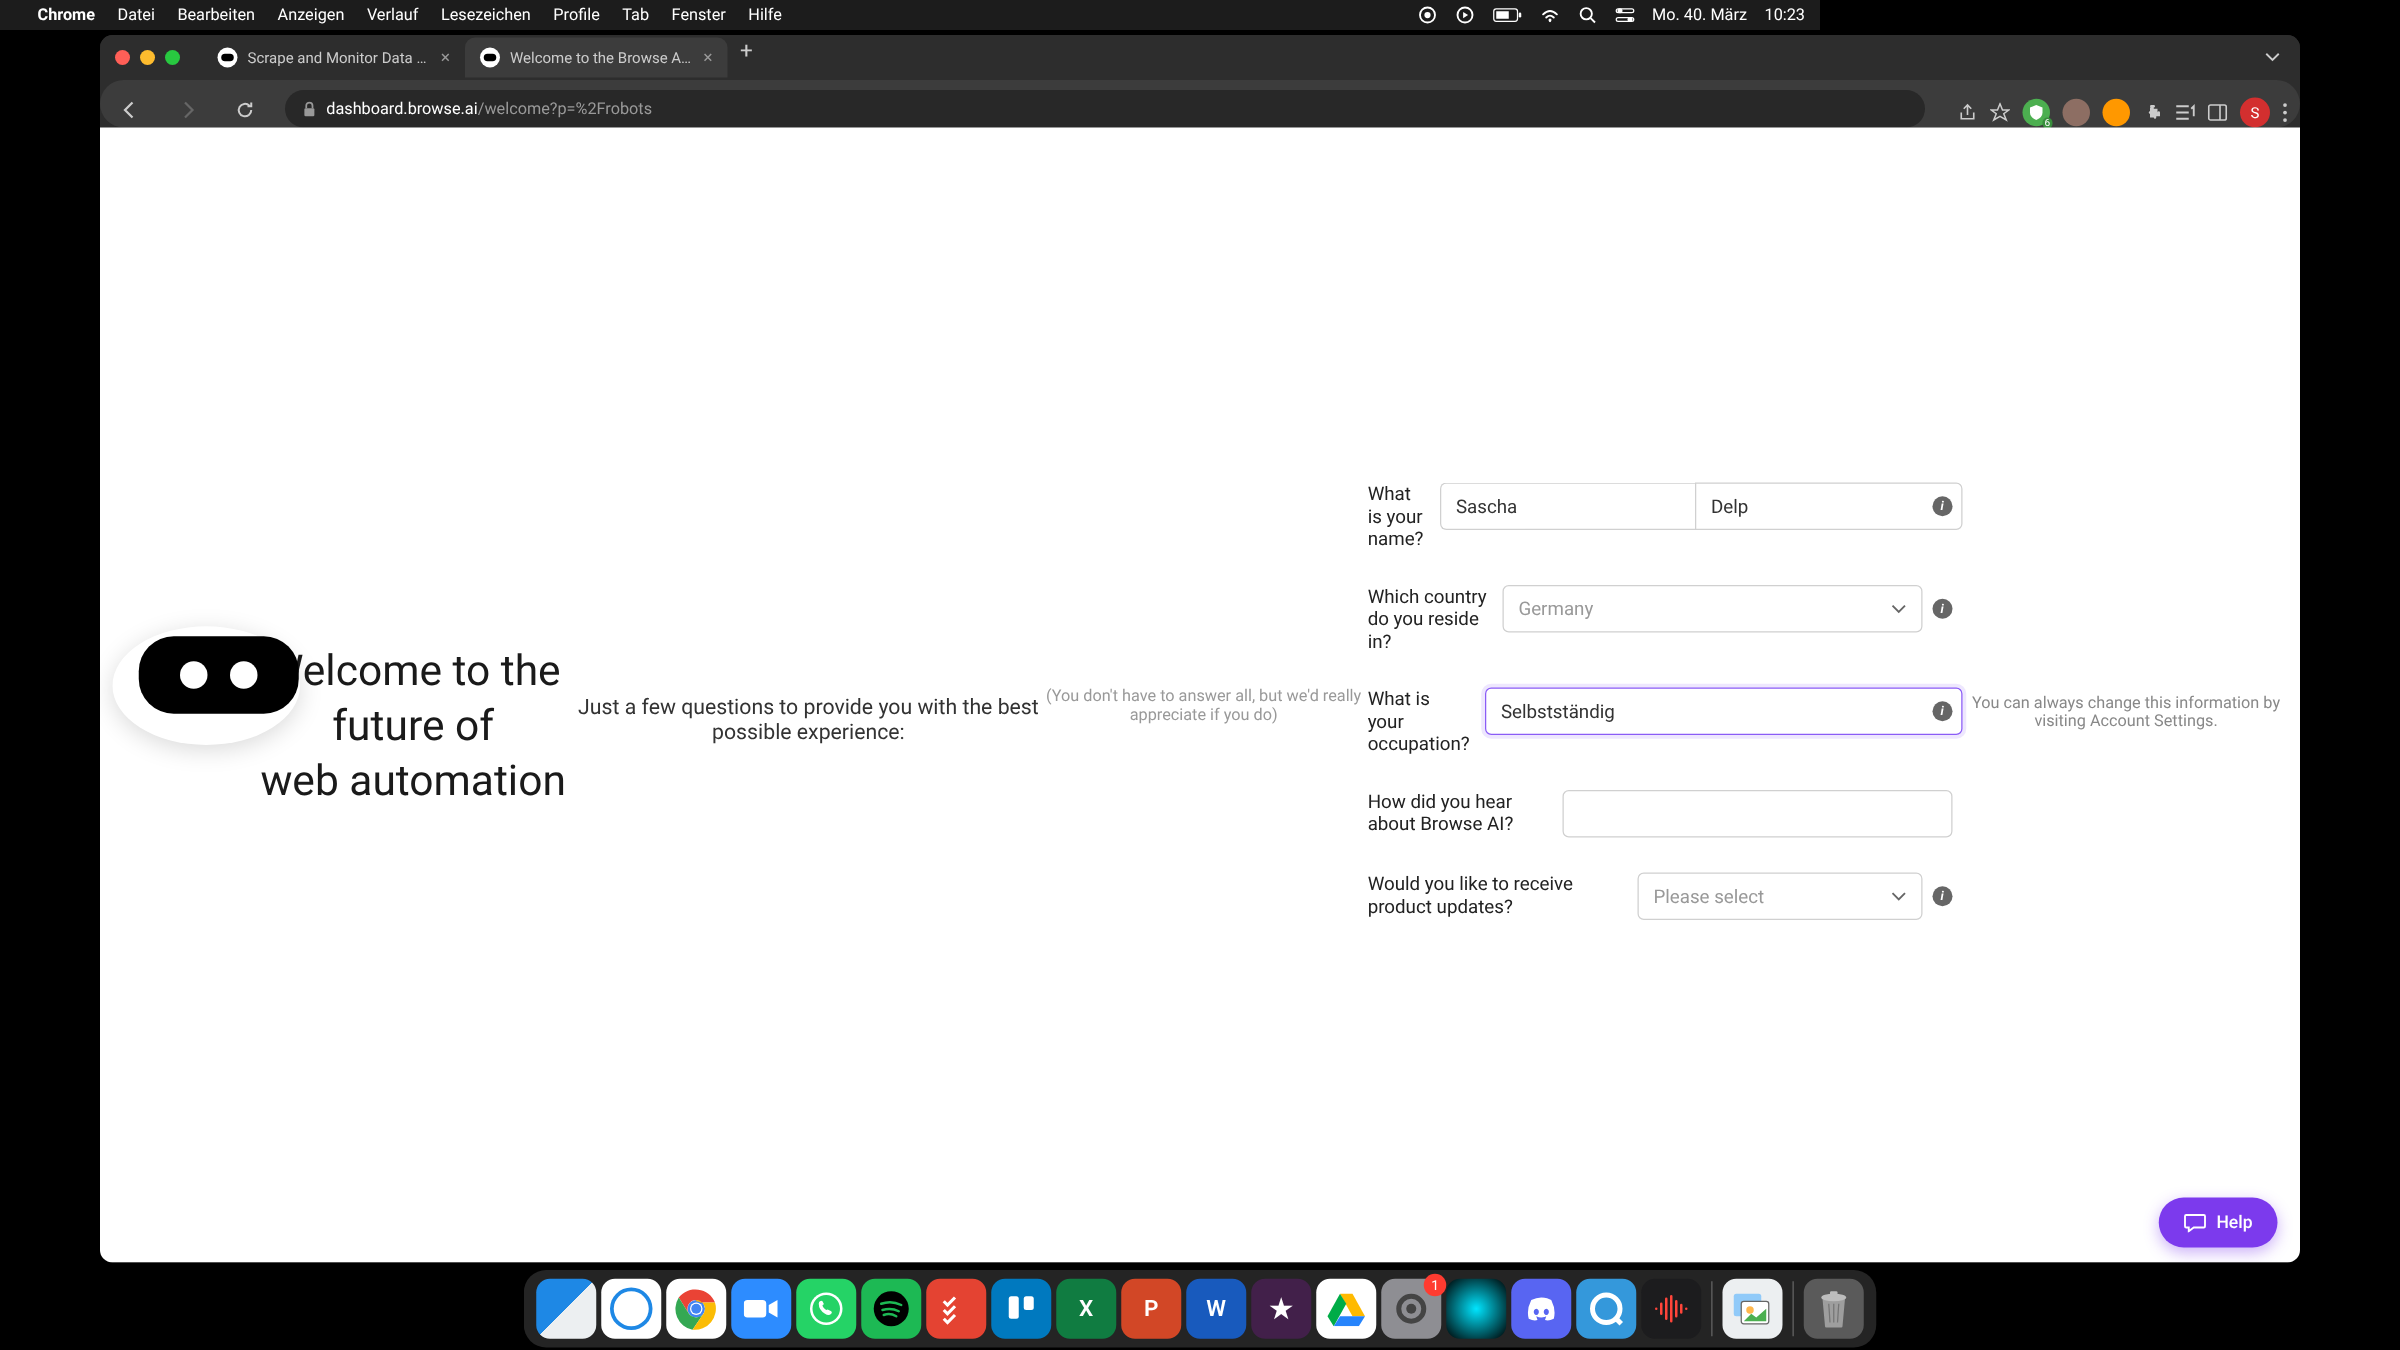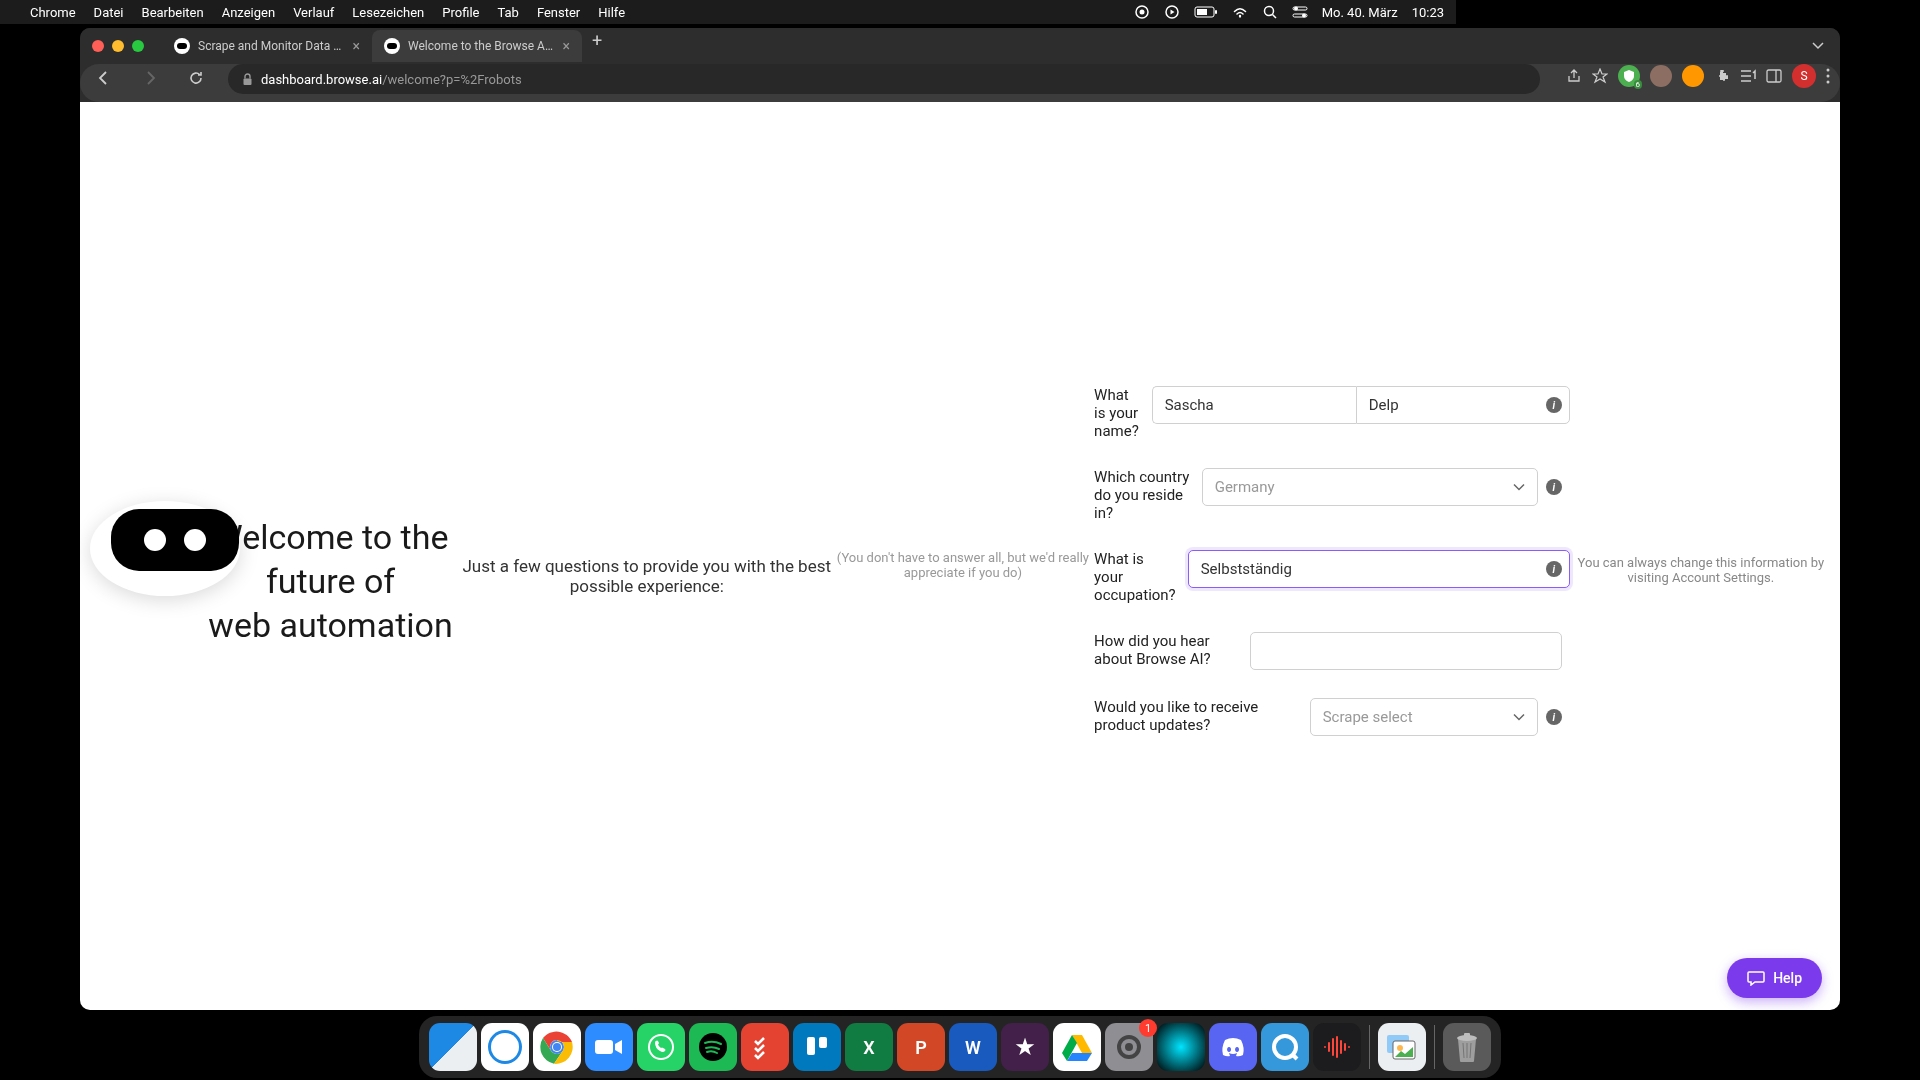--- a/index.html
+++ b/index.html
@@ -3,21 +3,21 @@
   <meta charset="utf-8">
   <style>
     * { margin: 0; padding: 0; box-sizing: border-box; font-family: -apple-system, BlinkMacSystemFont, "Segoe UI", Roboto, sans-serif; }
     body { background: #000; overflow: hidden; width: 1456px; height: 816px; }
     
     
     .menubar { height: 24px; background: rgba(30,30,30,0.95); display: flex; align-items: center; padding: 0 12px; color: #fff; font-size: 13px; }
     .menubar-left { display: flex; align-items: center; gap: 18px; }
     .menubar-right { margin-left: auto; display: flex; align-items: center; gap: 14px; }
     .apple-logo { font-size: 15px; }
-    .menubar .bold { font-weight: 400; }
+    .menubar .bold { font-weight: 700; }
     .menubar-icon { display: inline-flex; align-items: center; }
     
     
     .chrome-window { position: absolute; top: 28px; left: 80px; right: 80px; bottom: 70px; background: #2d2d2d; border-radius: 10px; overflow: hidden; display: flex; flex-direction: column; }
     
     
     .tab-bar { height: 36px; background: #2d2d2d; display: flex; align-items: center; padding: 0 8px; }
     .traffic-lights { display: flex; gap: 8px; padding: 0 8px 0 4px; }
     .traffic-light { width: 12px; height: 12px; border-radius: 50%; }
     .tl-red { background: #ff5f57; }
@@ -27,21 +27,21 @@
     .tab { display: flex; align-items: center; gap: 8px; padding: 0 12px; height: 32px; border-radius: 8px 8px 0 0; color: #ccc; font-size: 12px; max-width: 210px; }
     .tab.active { background: #3c3c3c; }
     .tab-favicon { width: 16px; height: 16px; border-radius: 50%; background: #fff; display: flex; align-items: center; justify-content: center; flex-shrink: 0; }
     .tab-favicon::after { content: ""; width: 10px; height: 6px; background: #000; border-radius: 3px; }
     .tab-title { white-space: nowrap; overflow: hidden; text-overflow: ellipsis; flex: 1; }
     .tab-close { color: #999; font-size: 14px; cursor: pointer; }
     .new-tab { color: #ccc; font-size: 18px; padding: 0 10px; cursor: pointer; }
     .tab-dropdown { margin-left: auto; color: #ccc; padding: 0 8px; }
     
     
-    .toolbar { height: 38px; background: #3c3c3c; display: flex; align-items: flex-start; padding: 0 10px; gap: 18px; border-radius: 19px; }
+    .toolbar { height: 38px; background: #3c3c3c; display: flex; align-items: flex-end; padding: 0 10px; gap: 18px; border-radius: 19px; }
     .nav-btn { width: 28px; height: 28px; display: flex; align-items: center; justify-content: center; color: #ccc; border-radius: 50%; }
     .nav-btn.disabled { color: #666; }
     .address-bar { flex: 1; height: 30px; background: #282828; border-radius: 15px; display: flex; align-items: center; padding: 0 14px; gap: 8px; color: #ccc; font-size: 13px; }
     .lock-icon { color: #999; font-size: 11px; }
     .url-text { color: #fff; }
     .url-path { color: #999; }
     .toolbar-right { display: flex; align-items: center; gap: 10px; padding-left: 8px; }
     .ext-icon { width: 22px; height: 22px; border-radius: 50%; display: flex; align-items: center; justify-content: center; font-size: 12px; position: relative; }
     .ext-green { background: #4caf50; color: #fff; }
     .ext-brown { background: #8d6e63; }
@@ -324,21 +324,21 @@
         <span class="form-label">How did you hear about Browse AI?</span>
         <div class="inputs-wrap">
           <input class="text-input" style="width: 312px;">
         </div>
       </div>
 
       <div class="form-row">
         <span class="form-label">Would you like to receive product updates?</span>
         <div class="inputs-wrap">
           <div class="select-input" style="width:228px">
-            <span>Scrape select</span>
+            <span>Please select</span>
             <span class="chev">
                 <svg width="12" height="8" viewBox="0 0 12 8">
                   <path d="M1 1.5 L6 6.5 L11 1.5" fill="none" stroke="#666" stroke-width="1.5"></path>
                 </svg>
               </span>
           </div>
           <span class="info-icon">i</span>
         </div>
       </div>
     </div>

